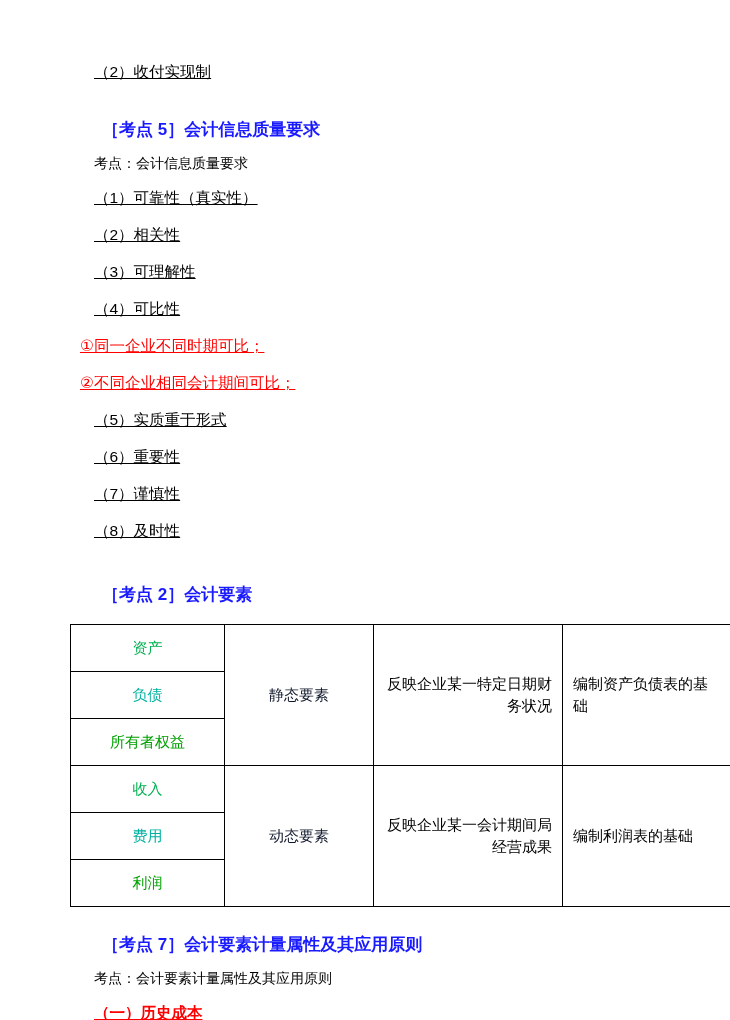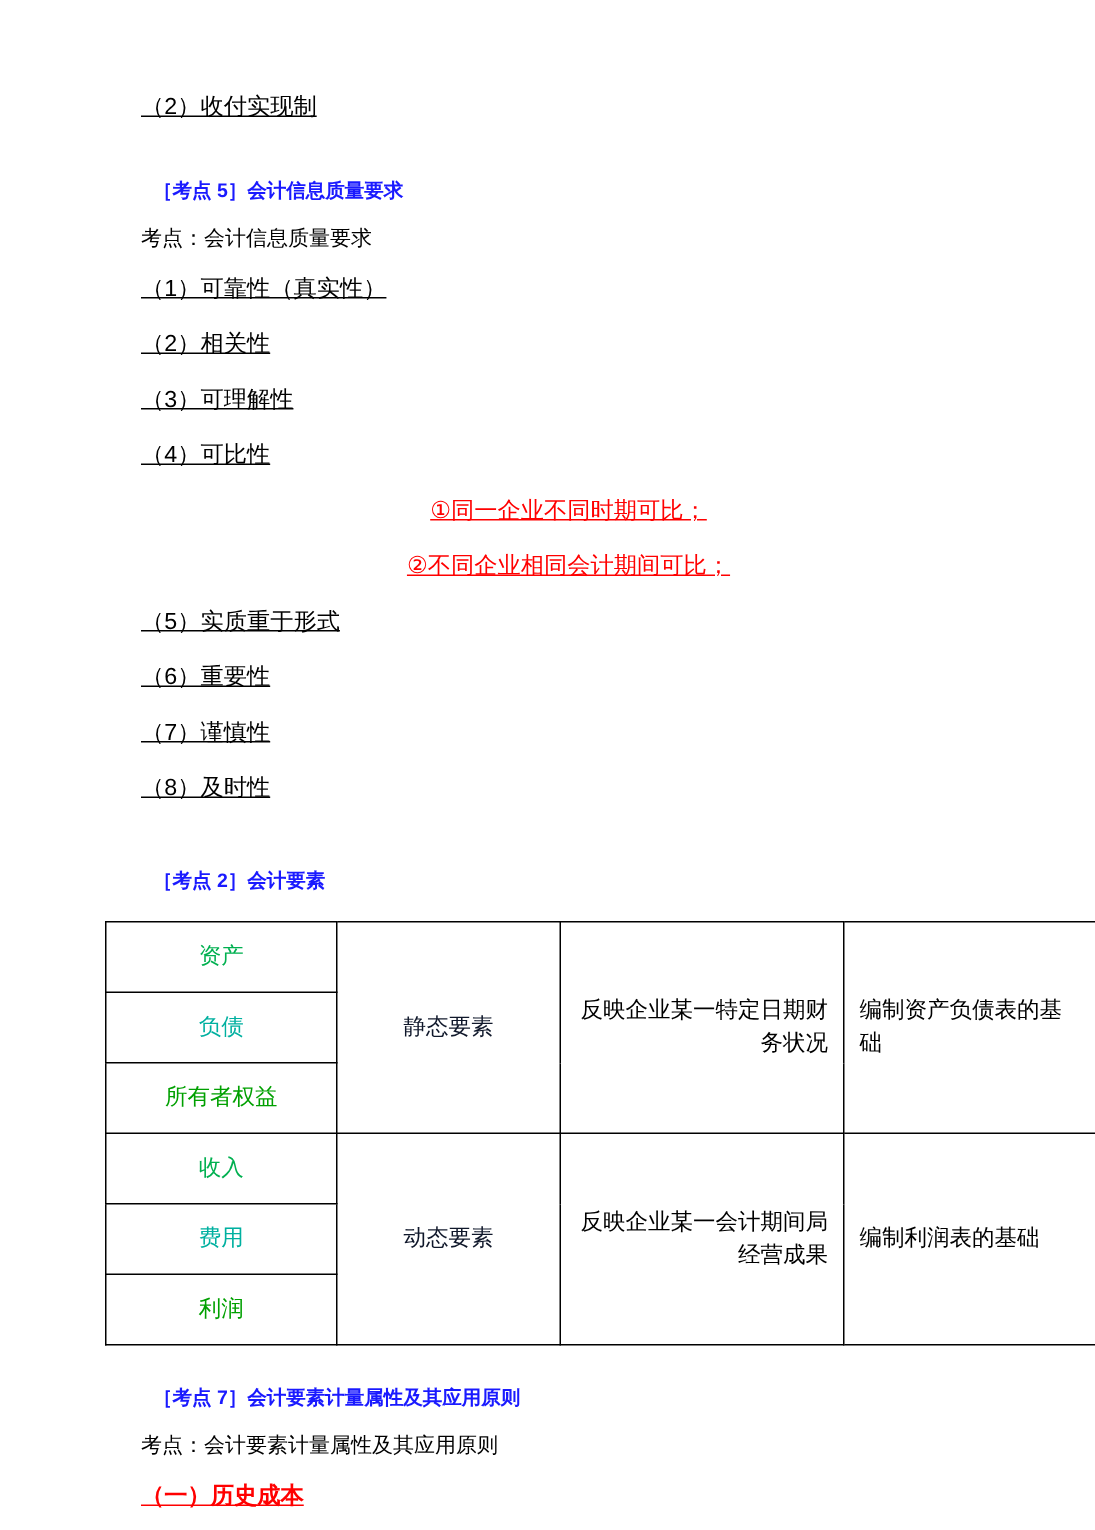--- a/index.html
+++ b/index.html
@@ -31,24 +31,23 @@
     line-height: 1.55;
     margin: 0 0 13px 0;
     white-space: pre-wrap;
     text-decoration: underline;
   }
   .indent1 {
     padding-left: 42px;
   }
   .indent0 {
     padding-left: 0px;
-    text-align: center;
   }
   .heading {
-    font-size: 13px;
+    font-size: 17px;
     font-weight: bold;
     color: #1a1aff;
     padding-left: 50px;
     margin: 0 0 14px 0;
   }
   .heading.spaced-top {
     margin-top: 34px;
   }
   .red {
     color: #ff0000;

